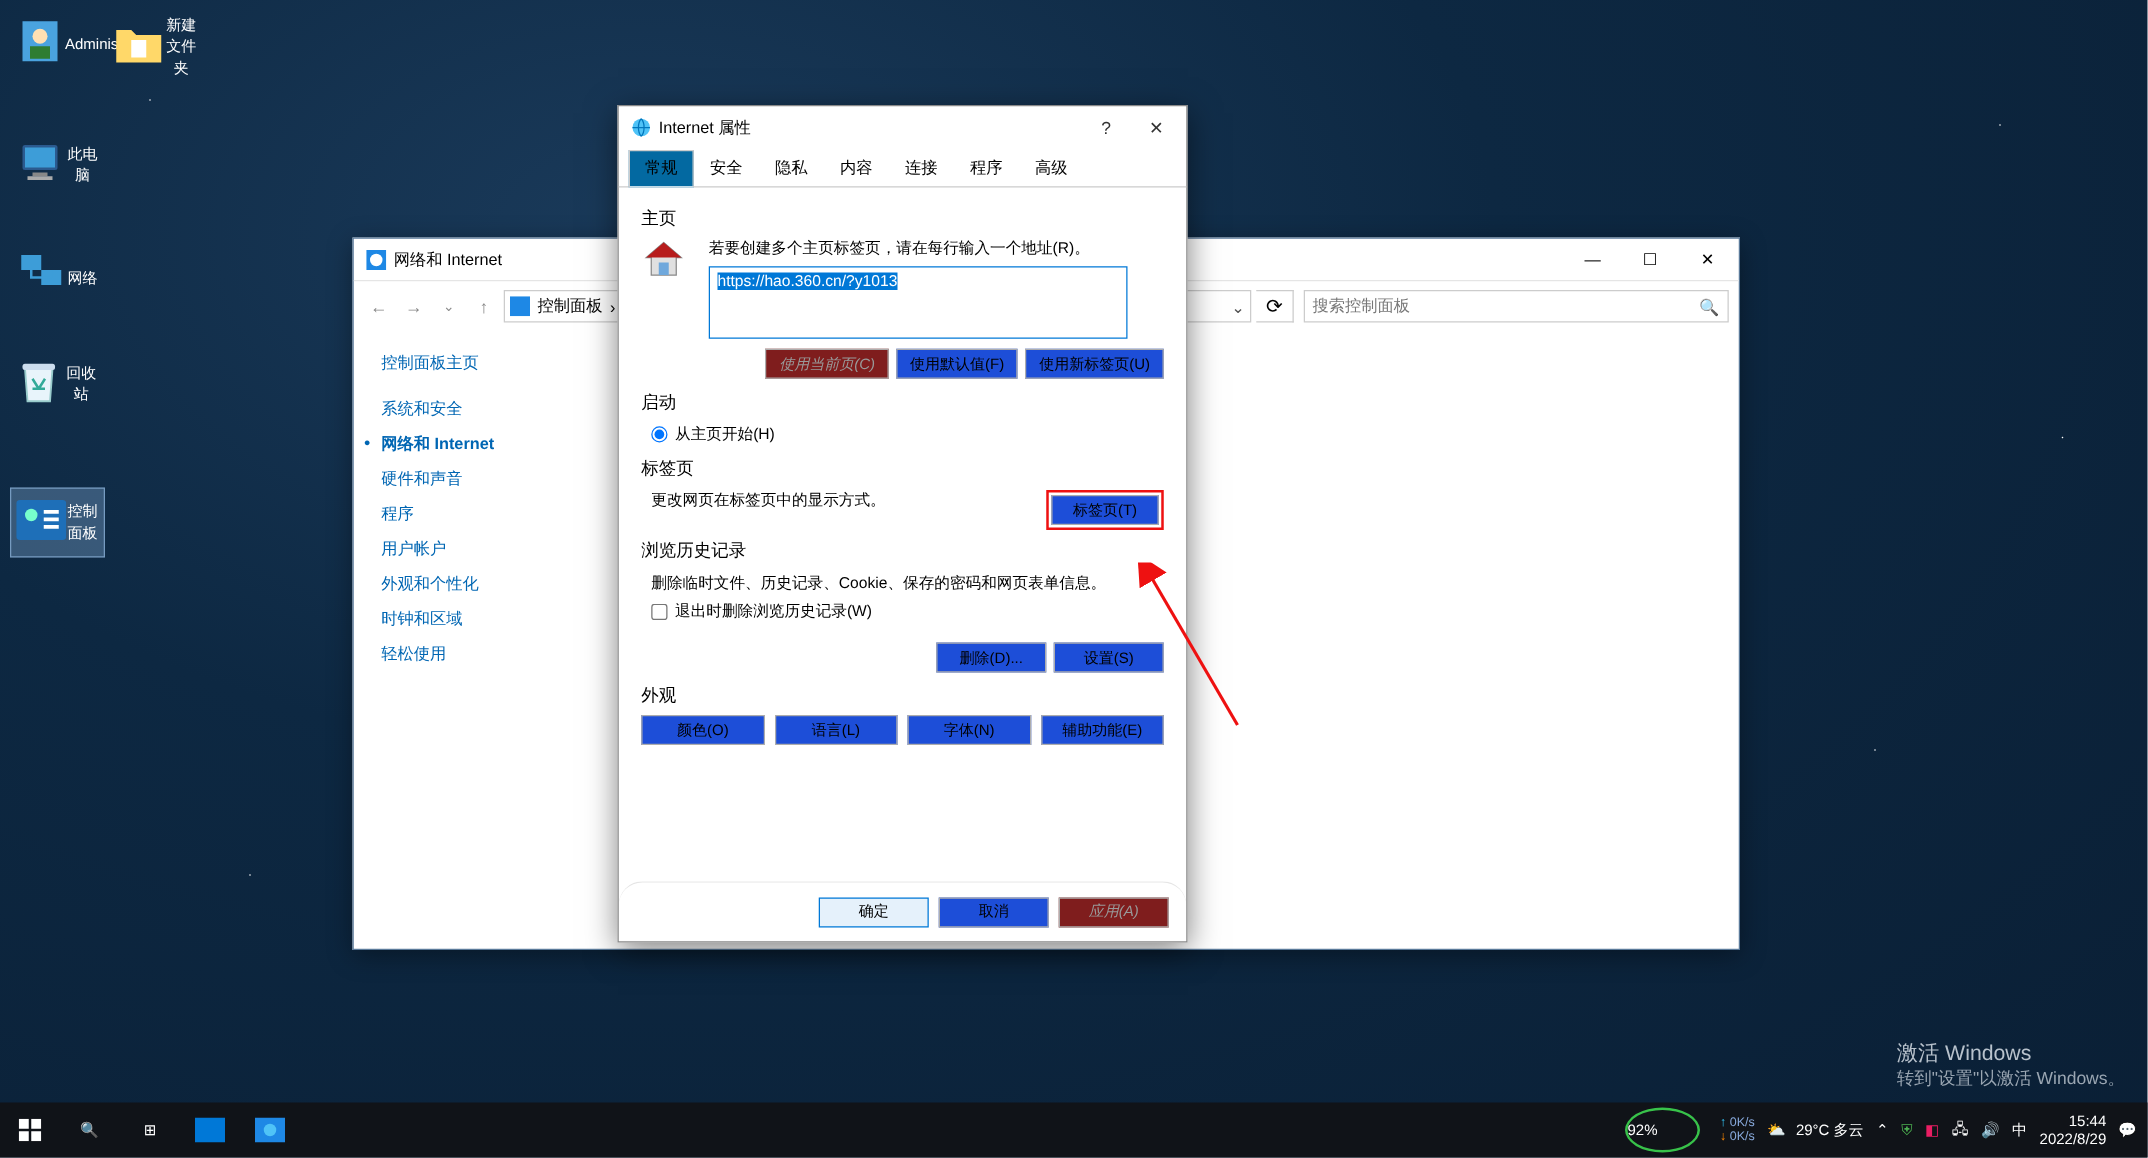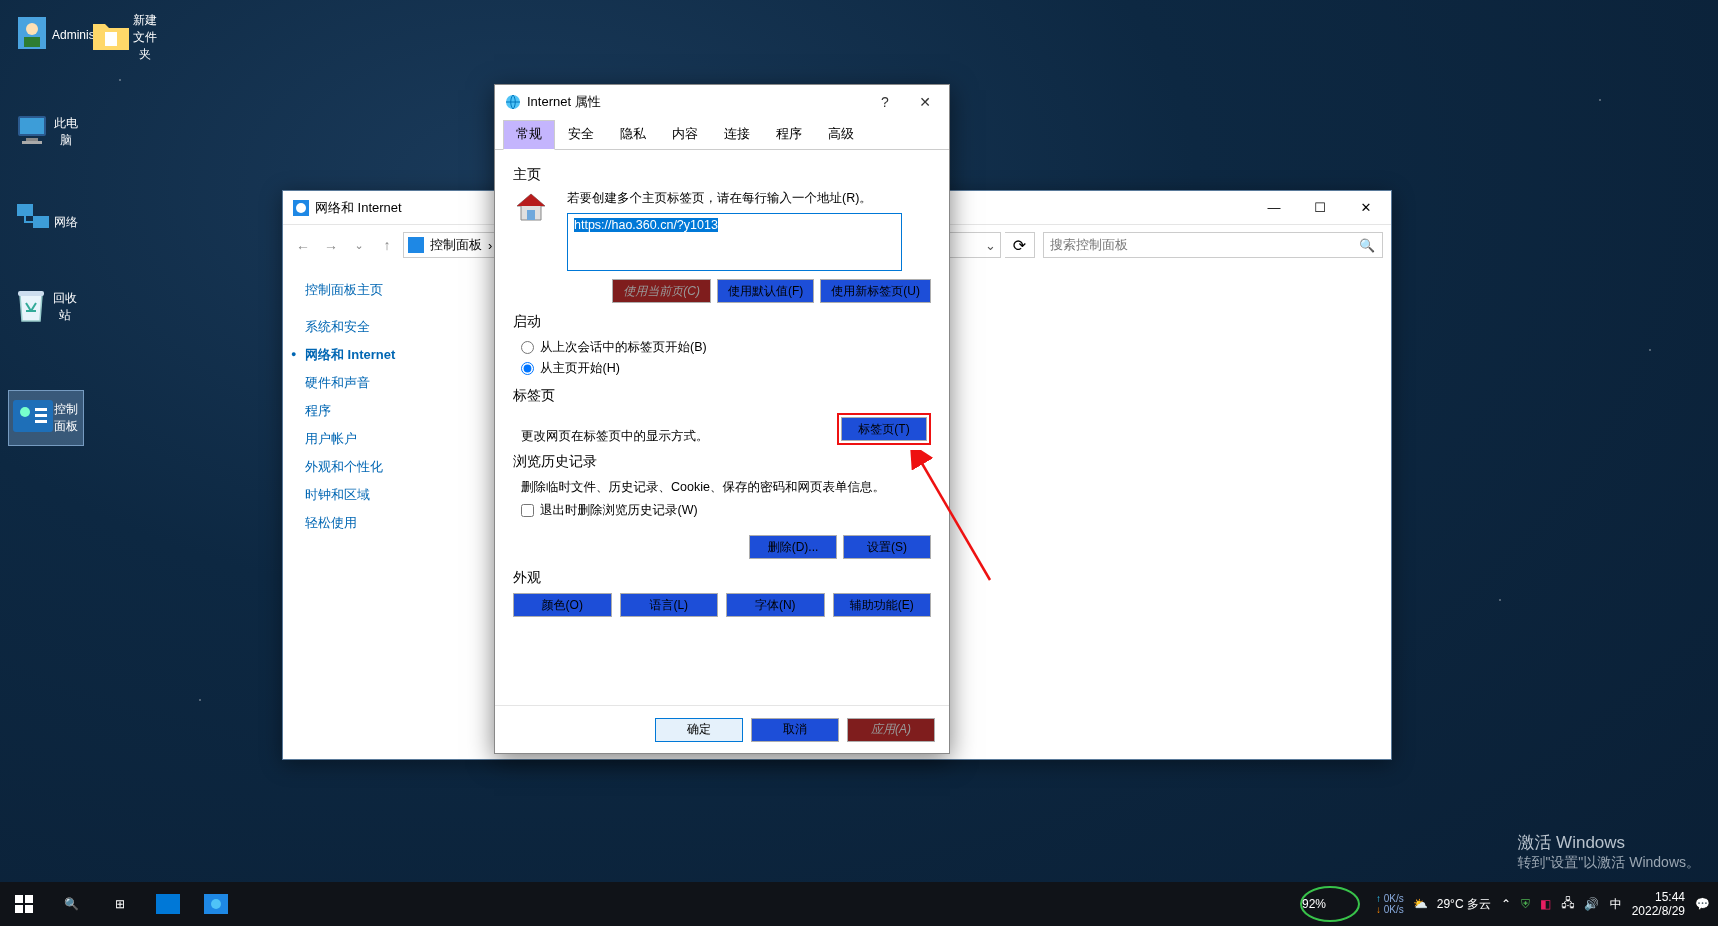--- a/index.html
+++ b/index.html
@@ -31,37 +31,37 @@
 .cp-sidebar .item.active { font-weight:bold; color:#0066b3; position:relative; }
 .cp-sidebar .item.active::before { content:"●"; position:absolute; left:-14px; font-size:9px; top:8px; }
 
 
 .dlg { position:absolute; left:494px; top:84px; width:456px; height:670px; background:#fff; border:1px solid #888; box-shadow:0 6px 24px rgba(0,0,0,.5); display:flex; flex-direction:column; }
 .dlg-title { height:34px; display:flex; align-items:center; padding:0 4px 0 10px; font-size:13px; }
 .dlg-title .t { flex:1; display:flex; align-items:center; gap:6px; }
 .dlg-title .winbtn { width:40px; height:28px; display:flex; align-items:center; justify-content:center; color:#333; font-size:14px; }
 .tabs { display:flex; padding:0 8px; border-bottom:1px solid #ccc; font-size:13px; }
 .tabs .tab { padding:4px 12px 6px; border:1px solid transparent; border-bottom:none; cursor:pointer; position:relative; top:1px; }
-.tabs .tab.active { background:#c4b5fd; border-color:#ccc; border-bottom:1px solid #fff; }
+.tabs .tab.active { background:#0369a1; border-color:#ccc; border-bottom:1px solid #fff; }
 .dlg-body { flex:1; padding:12px 18px 8px; font-size:12.5px; color:#000; }
 .section-label { font-size:14px; margin:4px 0 6px; }
 .homepage-row { display:flex; gap:18px; align-items:flex-start; margin-bottom:6px; }
 .home-icon { width:36px; height:36px; flex-shrink:0; }
 .home-text { flex:1; }
 .url-box { width:335px; height:58px; border:1px solid #0078d7; padding:4px 6px; font-size:12.5px; margin-top:6px; resize:none; font-family:inherit; outline:none; }
 .url-box .sel { background:#0078d7; color:#fff; }
 .btn-row { display:flex; gap:6px; justify-content:flex-end; margin:8px 0 10px; }
 .btn { height:24px; padding:0 10px; border:1px solid #adadad; background:#1d4ed8; font-size:12px; cursor:pointer; display:inline-flex; align-items:center; justify-content:center; min-width:88px; }
 .btn:disabled, .btn.disabled { color:#999; background:#7f1d1d;font-style:italic; }
 .radio-row, .check-row { display:flex; align-items:center; gap:6px; padding:2px 0 2px 8px; font-size:12.5px; }
 .radio-row input, .check-row input { margin:0; }
-.tabpage-row { display:flex; align-items:flex-end; justify-content:space-between; padding:2px 0 2px 8px;gap:18px; }
+.tabpage-row { display:flex; align-items:flex-start; justify-content:space-between; padding:2px 0 2px 8px;gap:18px; }
 .red-box { border:2.5px solid #e11; padding:2px; display:inline-block; }
 .appearance-row { display:flex; gap:8px; margin-top:6px; }
-.dlg-footer { height:48px; border-top:1px solid #e5e5e5; display:flex; align-items:center; justify-content:flex-end; gap:8px; padding:0 14px; }
+.dlg-footer { height:48px; border-top:1px solid #e5e5e5; display:flex; align-items:center; justify-content:flex-end; gap:8px; padding:0 14px;border-radius:19px; }
 .btn.primary { border:1.5px solid #0078d7; background:#e5f1fb; }
 
 
 .arrow { position:absolute; pointer-events:none; }
 
 
 .taskbar { position:absolute; left:0; bottom:0; width:100%; height:44px; background:#101318; display:flex; align-items:center; color:#fff; font-size:12px; }
 .taskbar .tb-btn { width:48px; height:44px; display:flex; align-items:center; justify-content:center; }
 .taskbar .tb-right { margin-left:auto; display:flex; align-items:center; gap:10px; padding-right:8px; }
 .taskbar .tray { display:flex; align-items:center; gap:8px; font-size:12px; }
@@ -228,24 +228,20 @@
       </div>
     </div>
     <div class="btn-row">
       <button class="btn disabled">使用当前页(C)</button>
       <button class="btn">使用默认值(F)</button>
       <button class="btn">使用新标签页(U)</button>
     </div>
 
     <div class="section-label">启动</div>
     <label class="radio-row">
-        <input type="radio" name="st" style=""> 
-        <span>从上次会话中的标签页开始(B)</span>
-      </label>
-    <label class="radio-row">
         <input type="radio" name="st" checked="" style=""> 
         <span>从主页开始(H)</span>
       </label>
 
     <div class="section-label" style="margin-top:8px">标签页</div>
     <div class="tabpage-row">
       <span>更改网页在标签页中的显示方式。</span>
       <span class="red-box"><button class="btn" style="min-width:86px">标签页(T)</button></span>
     </div>
 

